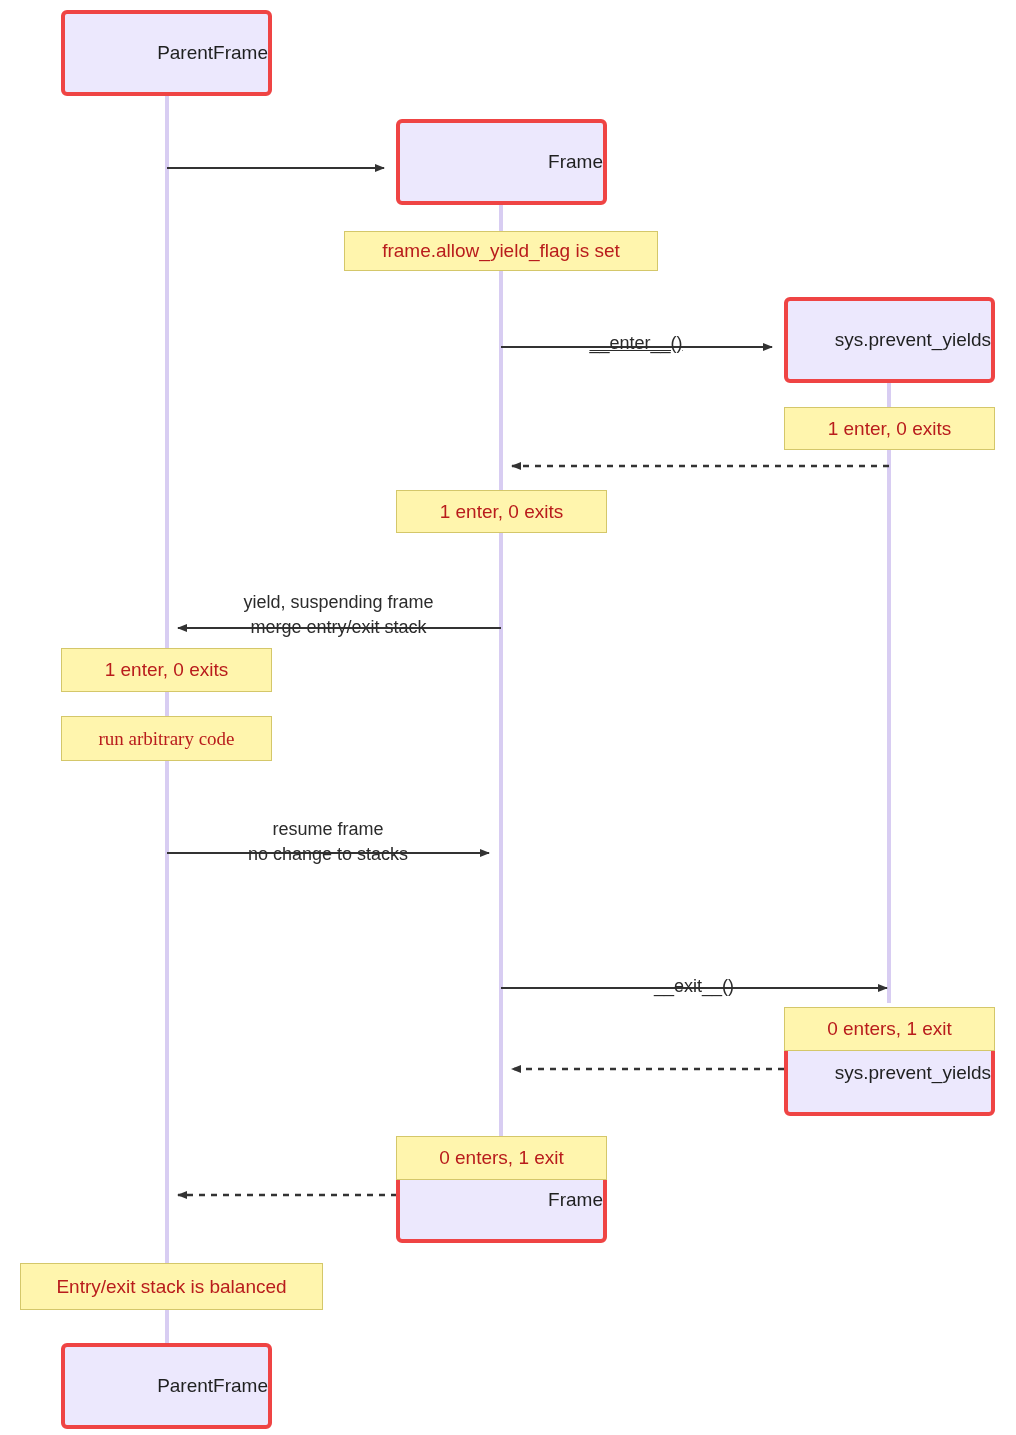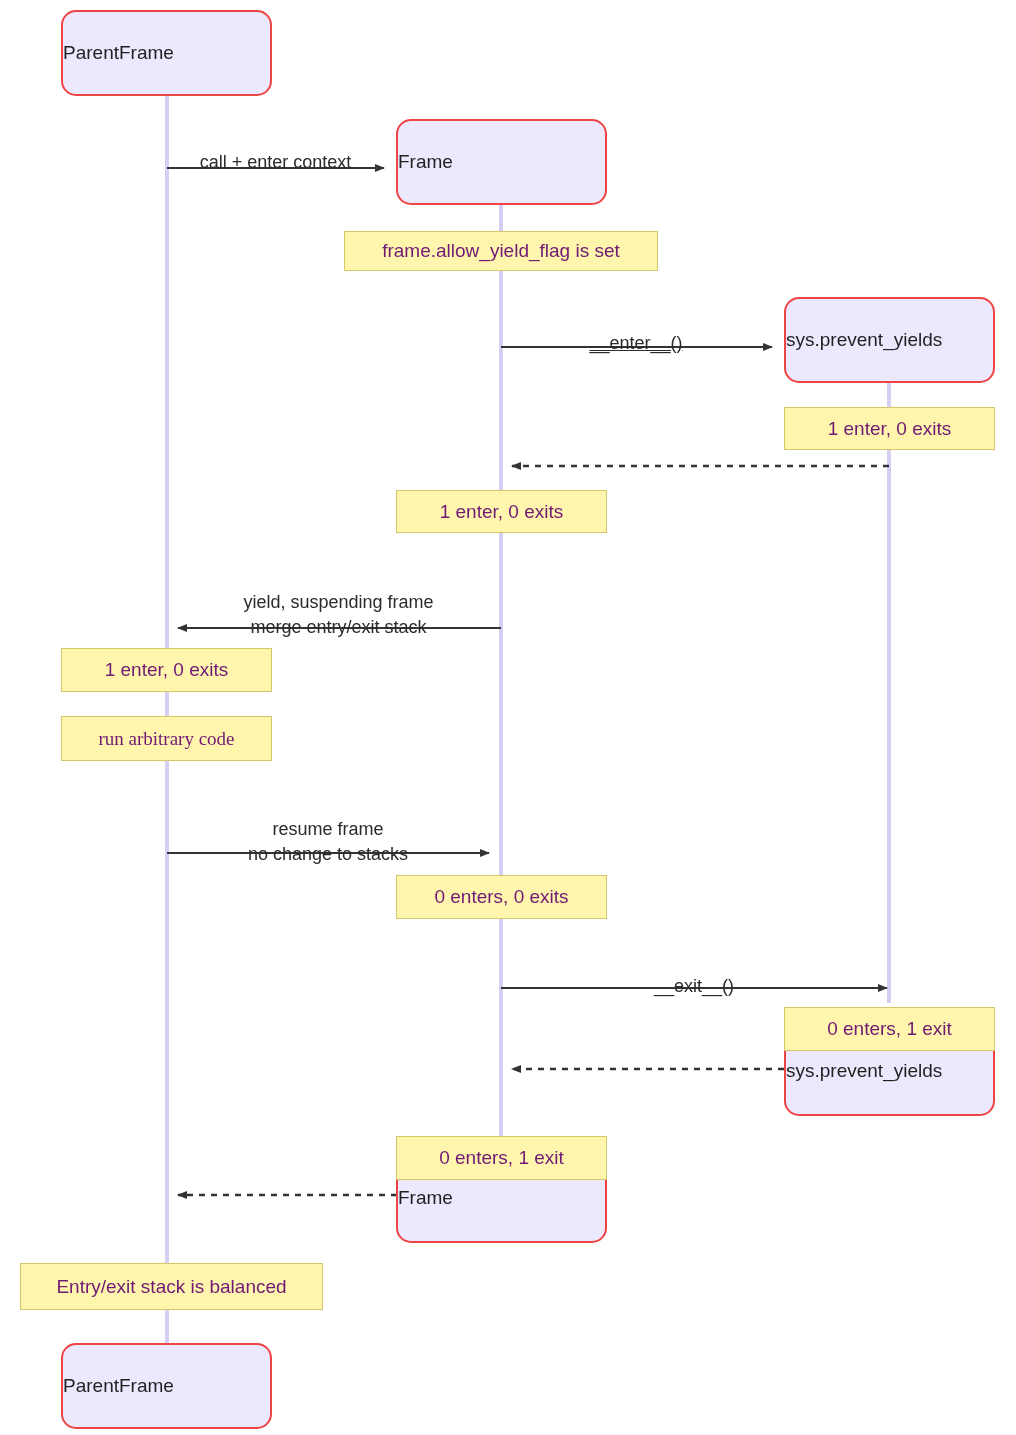--- a/index.html
+++ b/index.html
@@ -25,37 +25,37 @@
     position: absolute;
     width: 4px;
     background: #d8cdf2;
     z-index: 1;
   }
   
   .actor {
     position: absolute;
     box-sizing: border-box;
     background: #ece8fd;
-    border: 2px solid #ef4444;
-    border-radius: 15px;
+    border: 4px solid #ef4444;
+    border-radius: 6px;
     color: #1f2020;
     font-size: 19px;
     display: flex;
     align-items: center;
-    justify-content: flex-start;
+    justify-content: flex-end;
     text-align: center;
     z-index: 3;
   }
   
   .note {
     position: absolute;
     box-sizing: border-box;
     background: #fff5ad;
     border: 1px solid #d4c76a;
-    color: #701a75;
+    color: #b91c1c;
     font-size: 19px;
     display: flex;
     align-items: center;
     justify-content: center;
     text-align: center;
     padding: 0 12px;
     z-index: 5;
   }
   
   .msg-label {
@@ -155,39 +155,33 @@
   </div>
 
   <div class="note" style="left:61px; top:648px; width:211px; height:44px;">
     <span>1 enter, 0 exits</span>
   </div>
 
   <div class="note" style="left:61px; top:716px; width:211px; height:45px;font-family:Liberation Serif, serif;">
     <span>run arbitrary code</span>
   </div>
 
-  <div class="note" style="left:396px; top:875px; width:211px; height:44px;">
-    <span>0 enters, 0 exits</span>
-  </div>
 
   <div class="note" style="left:784px; top:1007px; width:211px; height:44px;">
     <span>0 enters, 1 exit</span>
   </div>
 
   <div class="note" style="left:396px; top:1136px; width:211px; height:44px;">
     <span>0 enters, 1 exit</span>
   </div>
 
   <div class="note" style="left:20px; top:1263px; width:303px; height:47px;">
     <span>Entry/exit stack is balanced</span>
   </div>
 
-  <div class="msg-label" style="left:167px; top:126px; width:217px;">
-    <span>call + enter context</span>
-  </div>
 
   <div class="msg-label" style="left:501px; top:307px; width:270px;text-decoration:underline;">
     <span>__enter__()</span>
   </div>
 
   <div class="msg-label" style="left:176px; top:566px; width:325px;">
     <span>yield, suspending frame
 merge entry/exit stack</span>
   </div>
 

